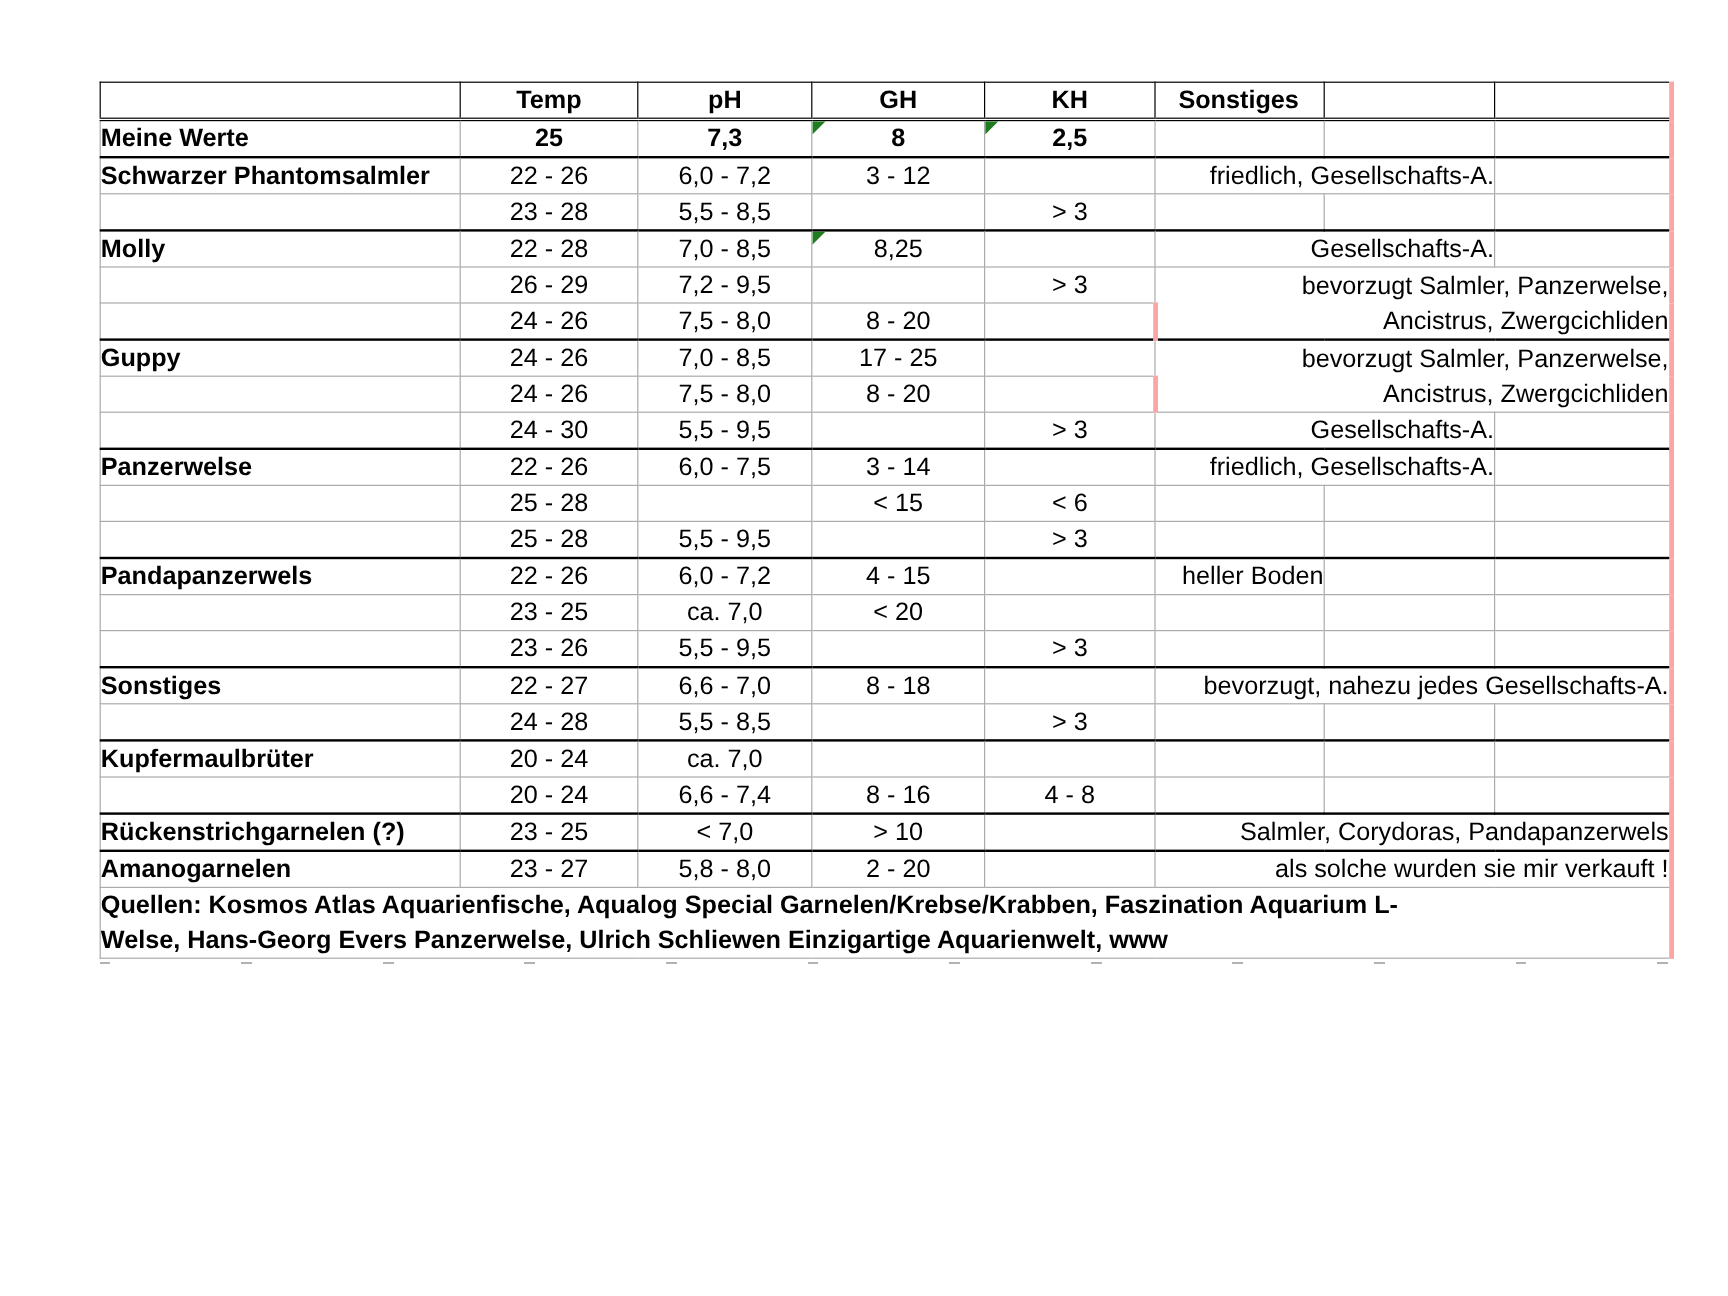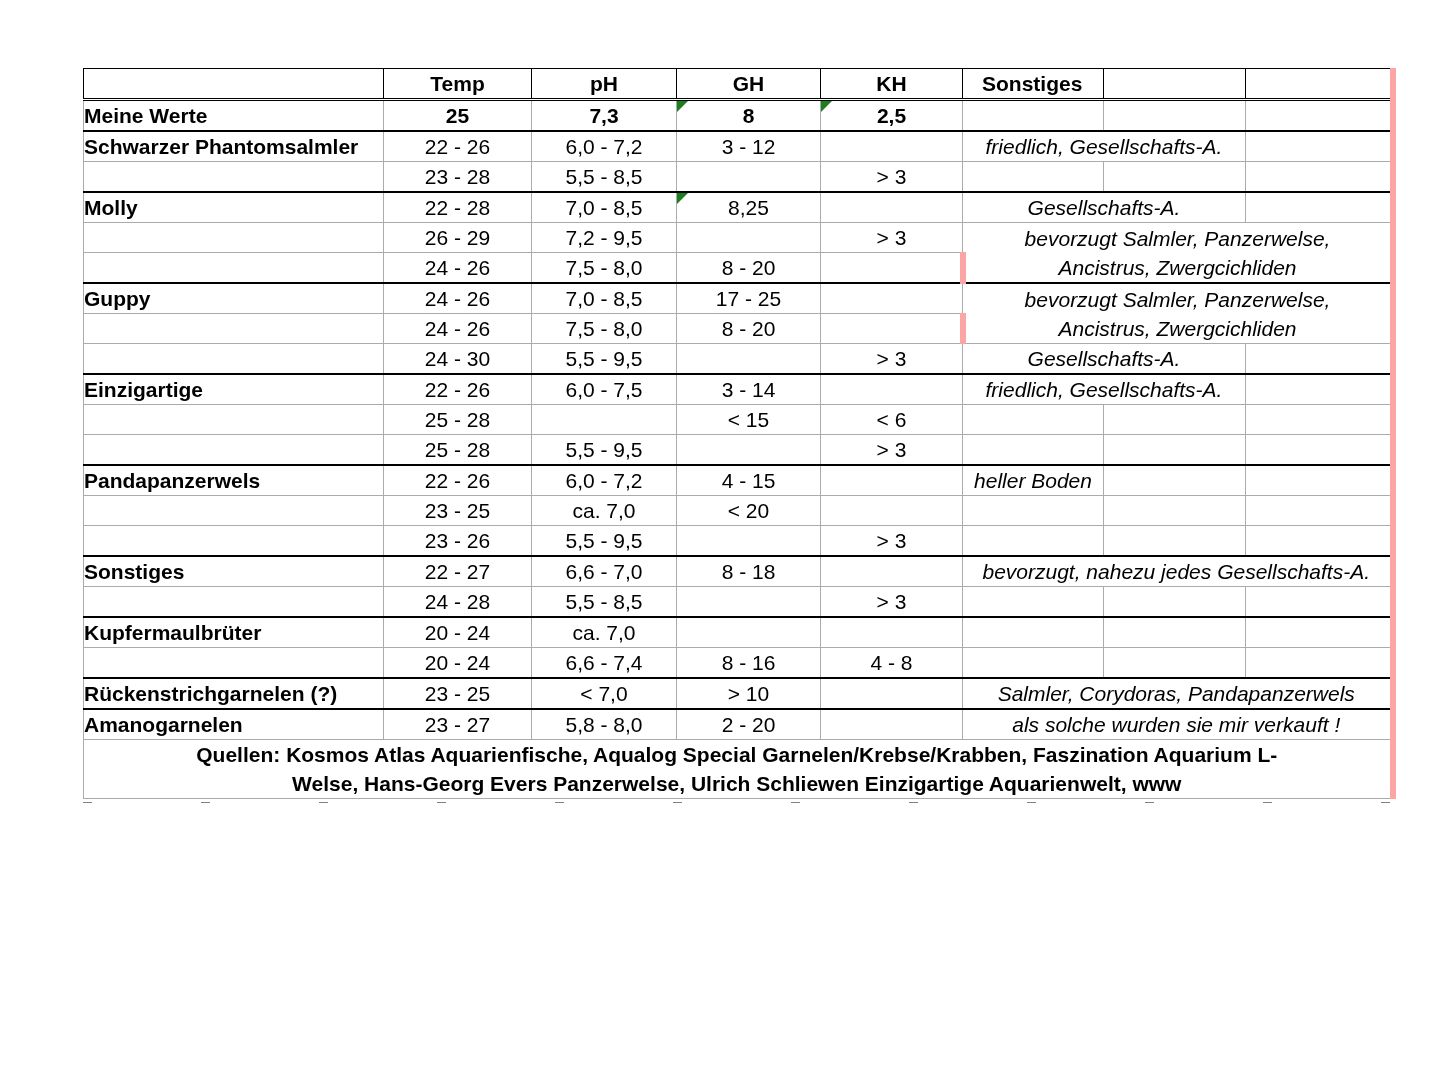--- a/index.html
+++ b/index.html
@@ -5,27 +5,27 @@
   html,body{margin:0;padding:0;background:#fff;}
   .stage{position:relative;width:1440px;height:834px;background:#ffffff;overflow:hidden;
          font-family:"Liberation Sans",sans-serif;color:#000;}
   table.t{position:absolute;left:83px;top:68px;border-collapse:collapse;table-layout:fixed;}
   table.t td{border:1px solid #ababab;height:29px;padding:0;font-size:21px;line-height:29px;
              overflow:hidden;vertical-align:middle;}
   .c{text-align:center;}
   .name{font-weight:bold;font-size:22px;text-align:left;padding-left:6px;white-space:nowrap;
         overflow:hidden;border-left:2px solid #000;margin-left:16px;}
   .v2{border-left:2px solid #000;}
-  .son{text-align:center;padding-left:5px;white-space:pre-line;overflow:hidden;font-style:italic;}
+  .son{text-align:right;padding-left:5px;white-space:pre-line;overflow:hidden;}
   tr.g>td{border-top:2px solid #000;}
   tr.hdr>td{border:1px solid #000;border-bottom:3px double #000;font-weight:bold;}
   tr.hdr>td.hson{text-align:left;padding-left:19px;}
   tr.mw>td{font-weight:bold;}
-  table.t td:last-child{border-right:6px solid #fca5a5;}
-  td.foot{border:1px solid #ababab;border-top:2px solid #000;font-weight:bold;text-align:center;
+  table.t td:last-child{border-right:4px solid #fca5a5;}
+  td.foot{border:1px solid #ababab;border-top:2px solid #000;font-weight:bold;text-align:left;
           white-space:pre-line;padding:1px 4px 1px 6px;line-height:30px;height:auto;font-size:21px;}
   .rel{position:relative;}
   .flag{position:absolute;left:0;top:0;width:0;height:0;
         border-top:11px solid #1f7d1f;border-right:11px solid transparent;}
   .pbreak{position:absolute;left:83px;top:802px;width:1310px;height:1px;
           background:repeating-linear-gradient(90deg,#808080 0 9px,transparent 9px 118px);}
   .wm{position:absolute;left:1290px;top:998px;width:152px;height:84px;}
   .wmwww{font-family:"Liberation Sans",sans-serif;font-style:italic;font-weight:bold;font-size:10px;fill:#dcab6b;}
   .wmsite{font-family:"Liberation Sans",sans-serif;font-style:italic;font-weight:bold;font-size:13.5px;fill:#d9a55f;}
   .wmtld{font-family:"Liberation Sans",sans-serif;font-style:italic;font-weight:bold;font-size:9px;fill:#d9a55f;}
@@ -141,21 +141,21 @@
     <td class="name"></td>
     <td class="c v2">24 - 30</td>
     <td class="c v2">5,5 - 9,5</td>
     <td class="c v2"></td>
     <td class="c v2">&gt; 3</td>
     <td class="son v2" colspan="2">Gesellschafts-A.</td>
     <td></td>
   </tr>
 
   <tr class="g">
-    <td class="name">Einzigartige</td>
+    <td class="name">Panzerwelse</td>
     <td class="c v2">22 - 26</td>
     <td class="c v2">6,0 - 7,5</td>
     <td class="c v2">3 - 14</td>
     <td class="c v2"></td>
     <td class="son v2" colspan="2">friedlich, Gesellschafts-A.</td>
     <td></td>
   </tr>
 
   <tr>
     <td class="name"></td>

